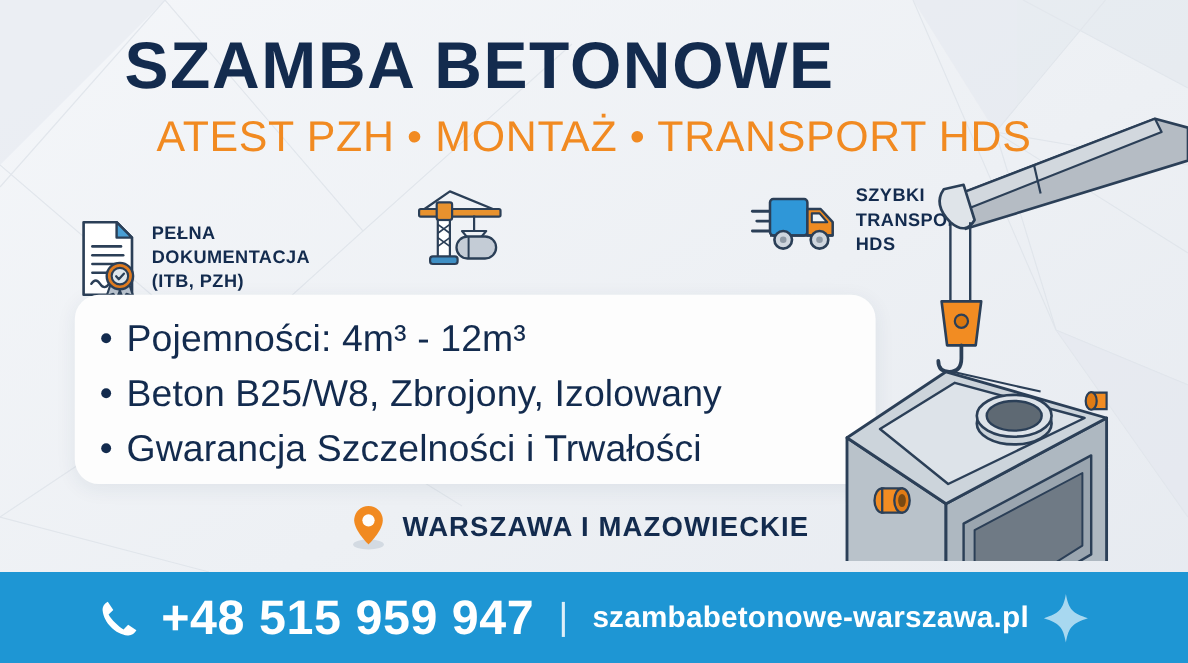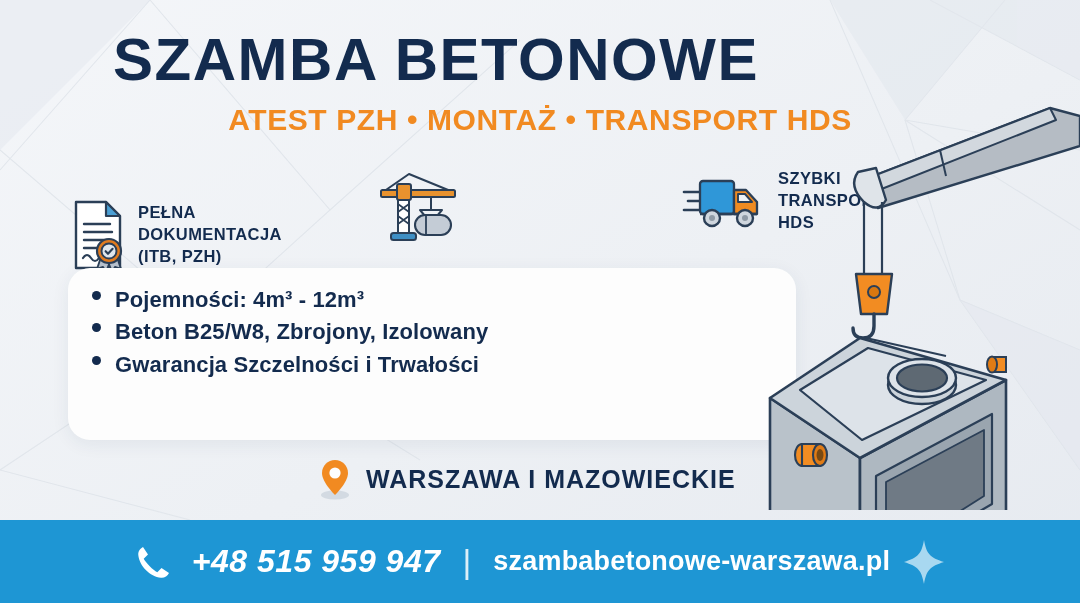--- a/index.html
+++ b/index.html
@@ -35,22 +35,22 @@
     letter-spacing: 1.5px;
     color: #132b4e;
     line-height: 1.05;
   }
   .subhead {
     position: absolute;
     top: 103px;
     left: 0;
     width: 1080px;
     text-align: center;
-    font-size: 30px;
-    font-weight: bold;
+    font-size: 39px;
+    font-weight: normal;
     letter-spacing: 0.6px;
     color: #f18a21;
   }
 
   
   .features {
     position: absolute;
     top: 160px;
     left: 70px;
     width: 880px;
@@ -91,22 +91,22 @@
     left: 24px;
     top: 16px;
     margin: 0;
     padding: 0;
     list-style: none;
   }
   .bullets li {
     display: flex;
     align-items: baseline;
     gap: 14px;
-    font-size: 22px;
-    font-weight: bold;
+    font-size: 34px;
+    font-weight: normal;
     color: #132b4e;
     line-height: 1.47;
     letter-spacing: 0.1px;
     white-space: nowrap;
   }
   .dot {
     width: 9px;
     height: 9px;
     border-radius: 50%;
     background: #132b4e;
@@ -148,25 +148,24 @@
     width: 1080px;
     height: 83px;
     background: #1e96d4;
     display: flex;
     align-items: center;
     justify-content: center;
     gap: 18px;
   }
   .phone-icon { flex: 0 0 auto; display: block; }
   .contact-phone {
-    font-size: 32px;
+    font-size: 44px;
     font-weight: bold;
     color: #ffffff;
     letter-spacing: 0.5px;
-    font-style: italic;
   }
   .contact-sep {
     font-size: 34px;
     color: #ffffff;
     opacity: 0.85;
     font-weight: 300;
     padding: 0 4px;
   }
   .contact-url {
     font-size: 27px;

